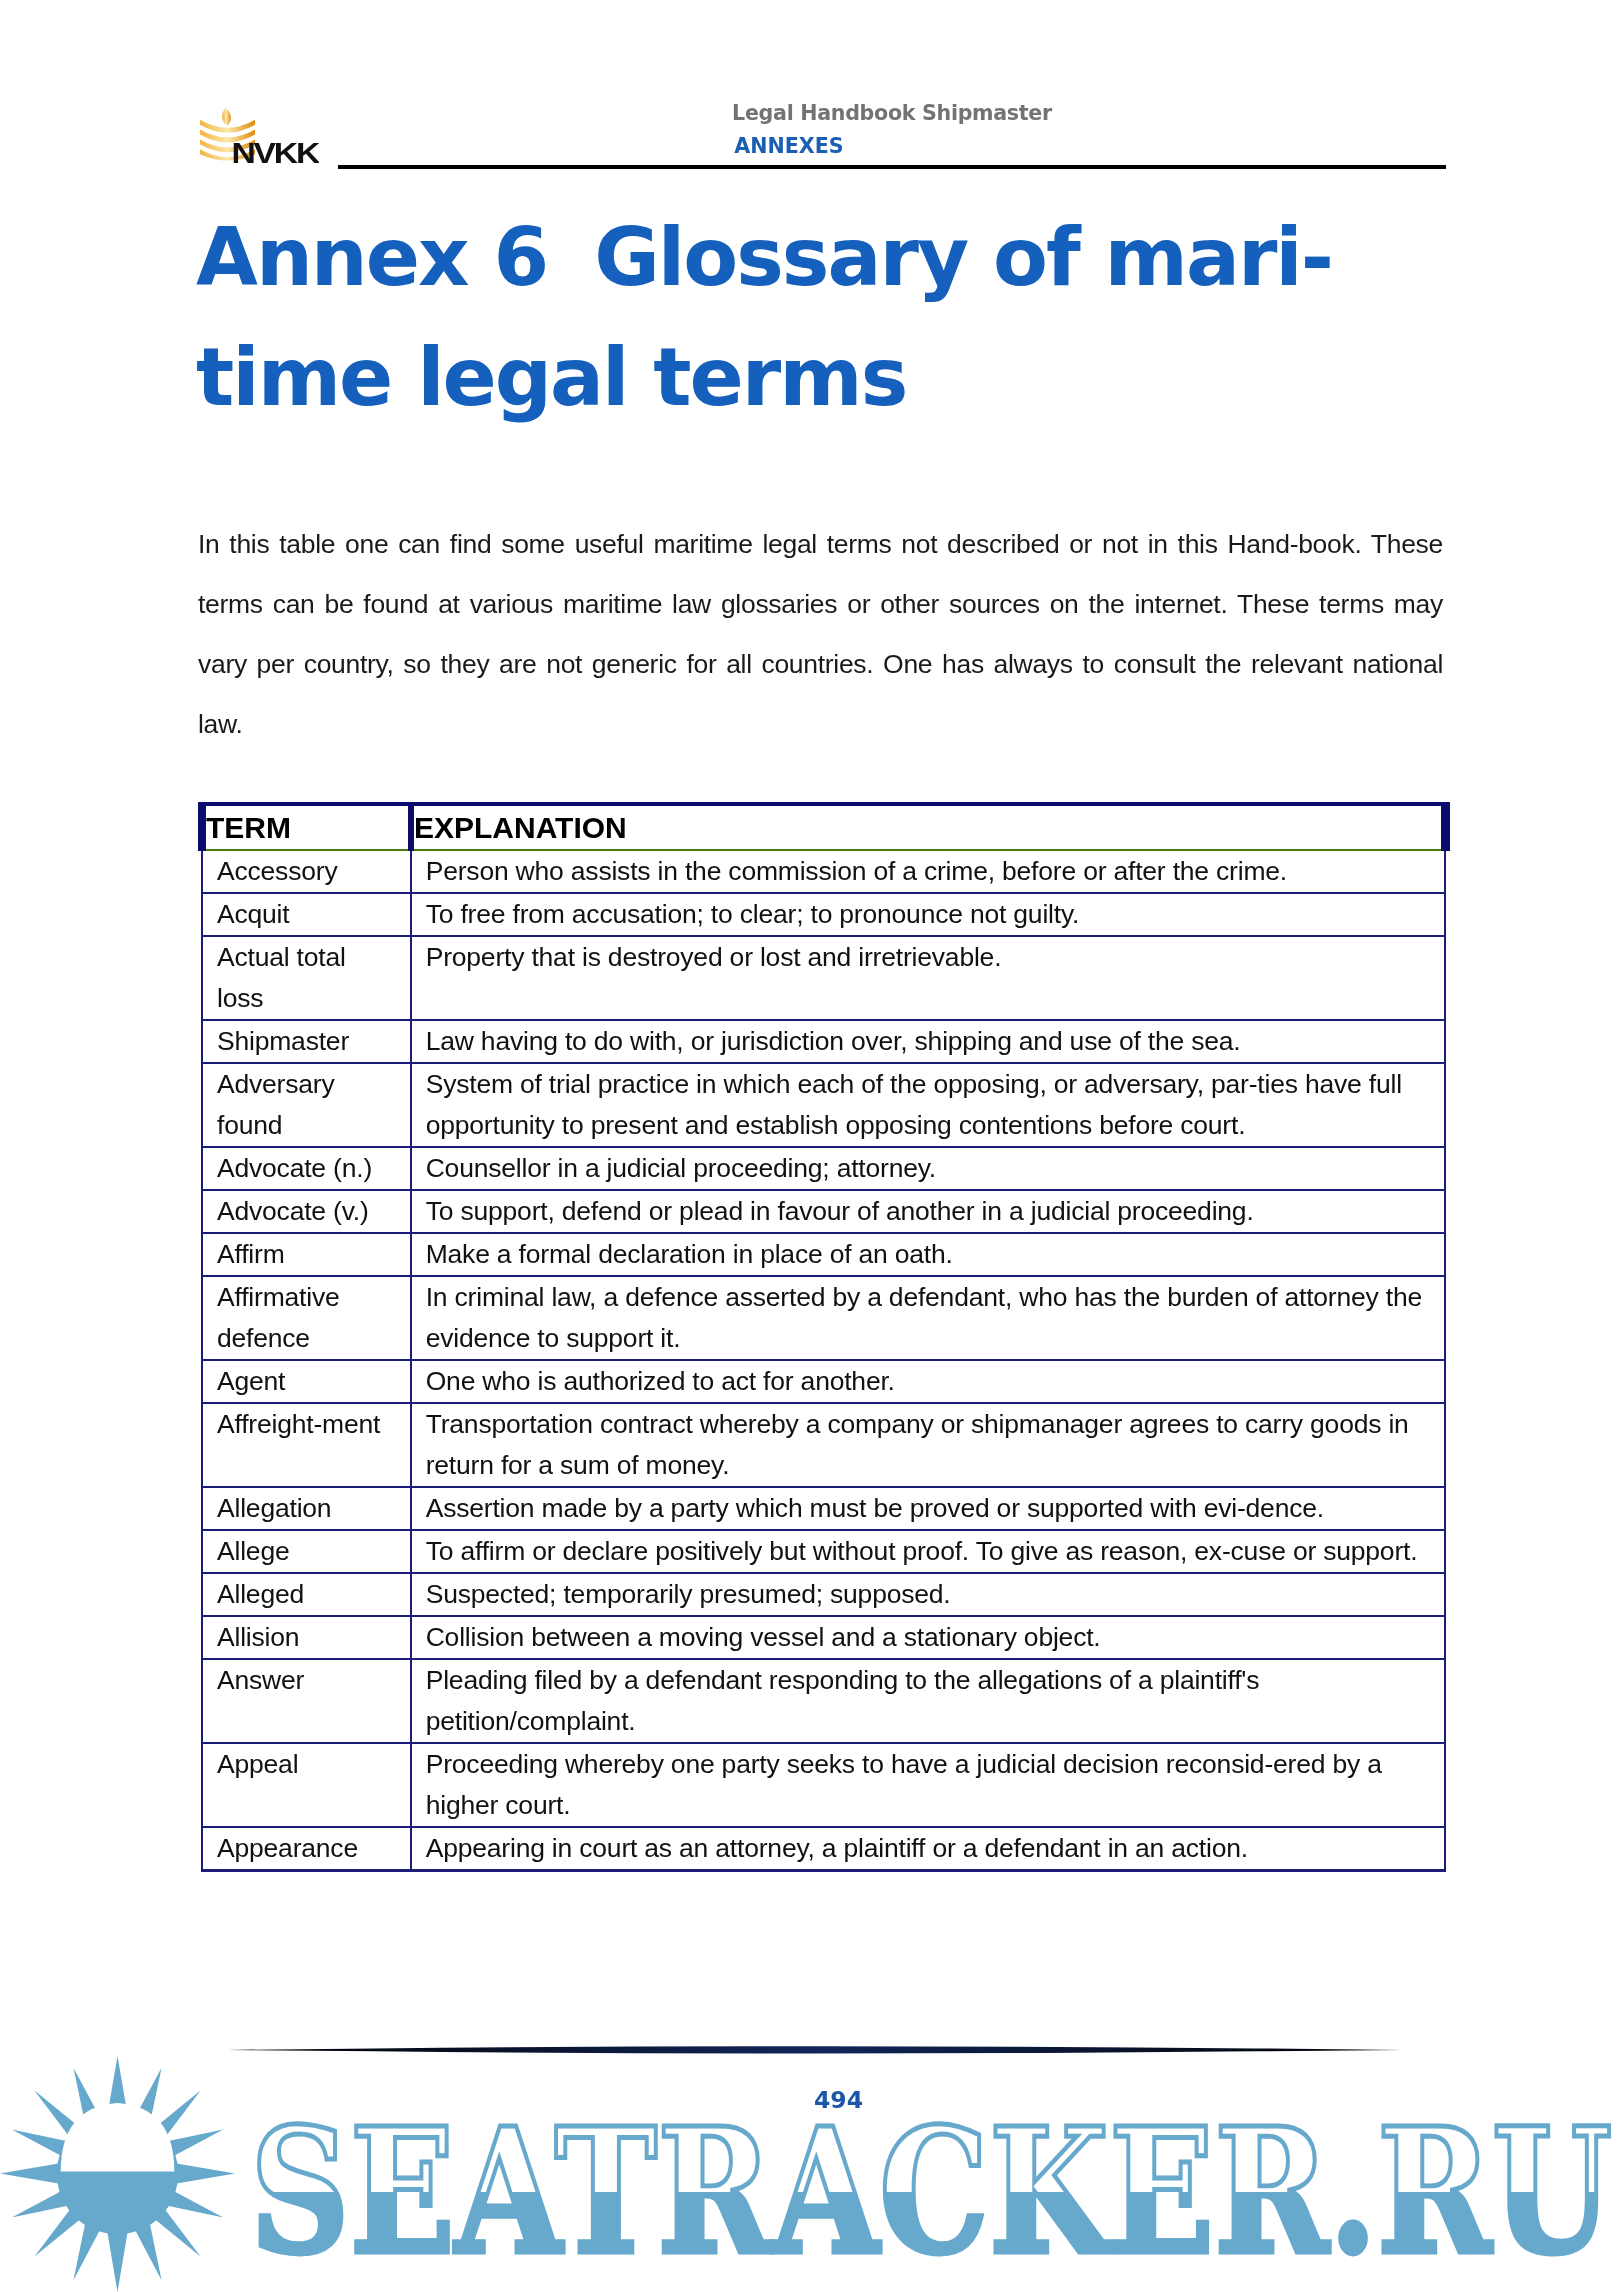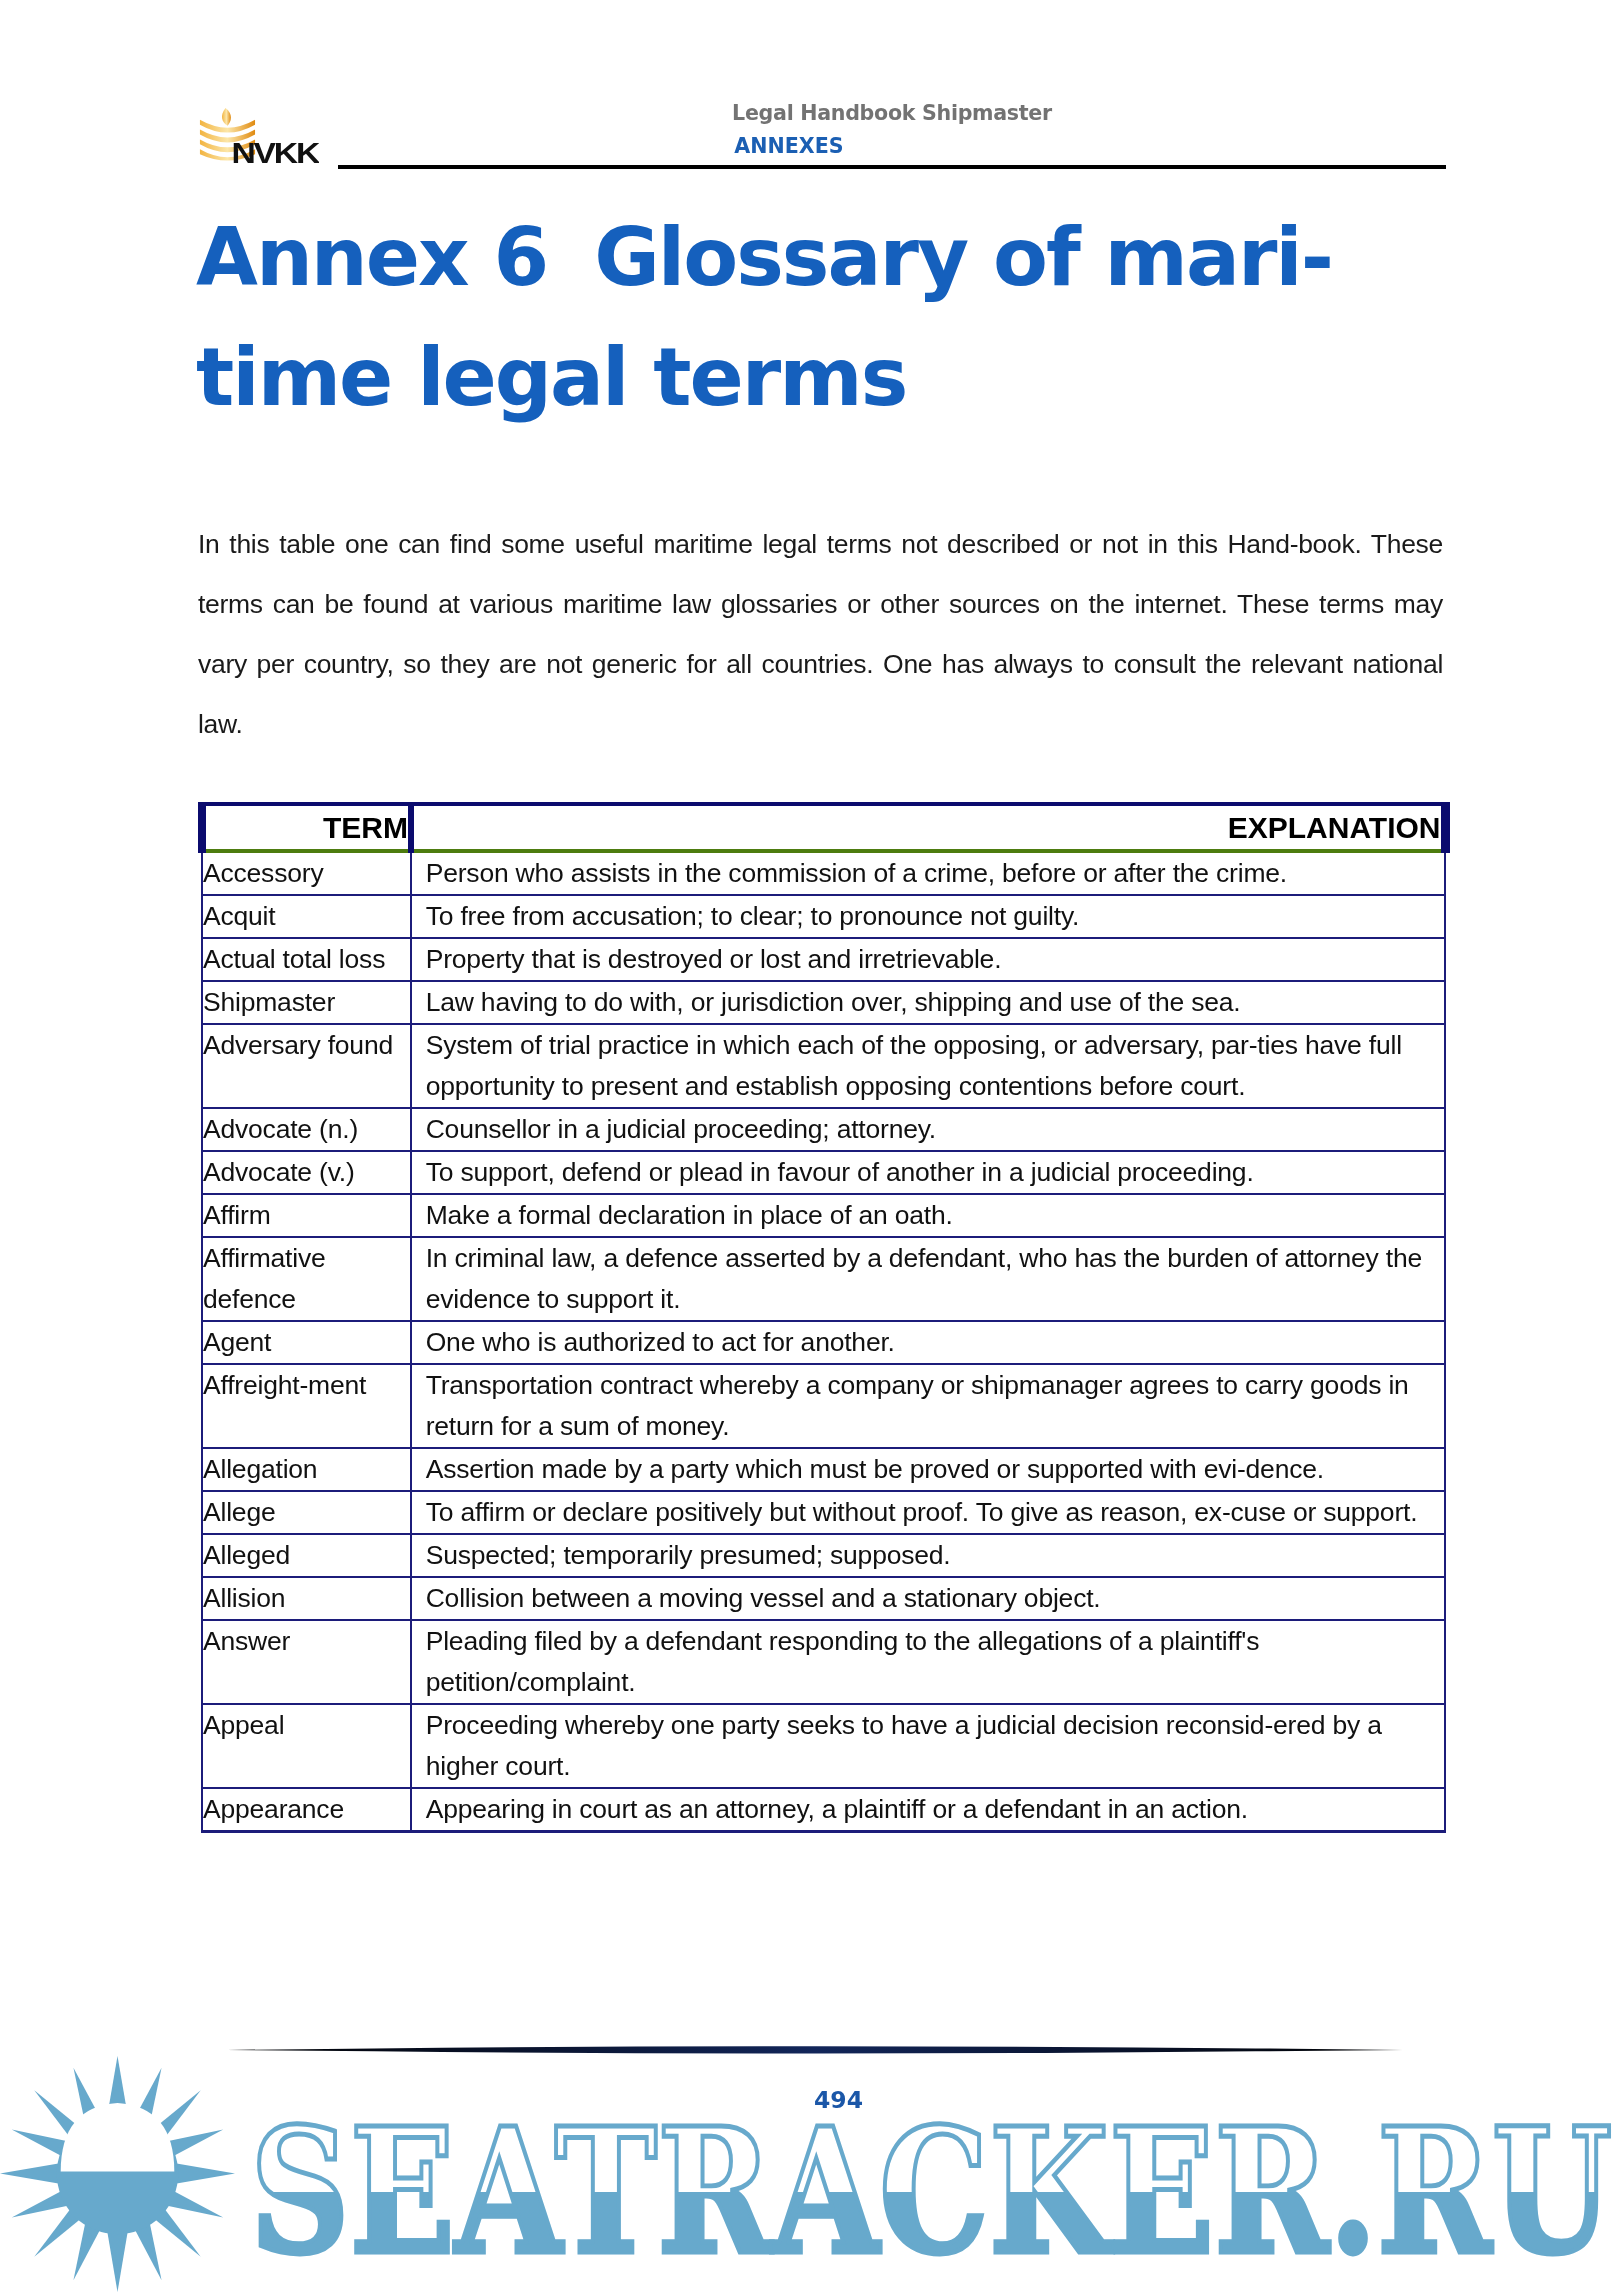--- a/index.html
+++ b/index.html
@@ -42,30 +42,30 @@
   
   #glossary {
     left: 198px; top: 802px; width: 1243px;
     border-collapse: collapse; table-layout: fixed;
     font-family: "Liberation Sans", sans-serif;
   }
   #glossary col.c1 { width: 209px; }
   #glossary col.c2 { width: 1034px; }
   #glossary th {
     height: 43px; padding: 0; font-size: 30px; font-weight: bold; color: #000;
-    background: #fff; text-align: right; vertical-align: middle;
-    border-top: 4.9px solid #0b0b6e; border-bottom: 4px solid #4d7c0f;
+    background: #fff; text-align: left; vertical-align: middle;
+    border-top: 4.9px solid #0b0b6e; border-bottom: 2px solid #4d7c0f;
   }
   #glossary th.t { border-left: 8.8px solid #0b0b6e; border-right: 6.9px solid #0b0b6e; }
   #glossary th.e { border-left: 6.9px solid #0b0b6e; border-right: 9.8px solid #0b0b6e; }
   #glossary td {
     border: 2px solid #1c1c7a; padding: 0 13.7px; vertical-align: top;
     font-size: 26.5px; line-height: 41px; color: #111; letter-spacing: -0.2px;
   }
-  #glossary td.term { padding-left: 0; }
+  #glossary td.term { padding-left: 14px; }
   #glossary tr:last-child td { border-bottom: 3.9px solid #1c1c7a; }
 
   
   #footer-line {
     left: 227px; top: 2041px; width: 1176px; height: 9.8px;
   }
   #page-num {
     left: 765px; top: 2086px; width: 98px; text-align: right;
     font-family: "DejaVu Sans", sans-serif; font-weight: bold; font-size: 23.5px; color: #1b57a8;
   }

